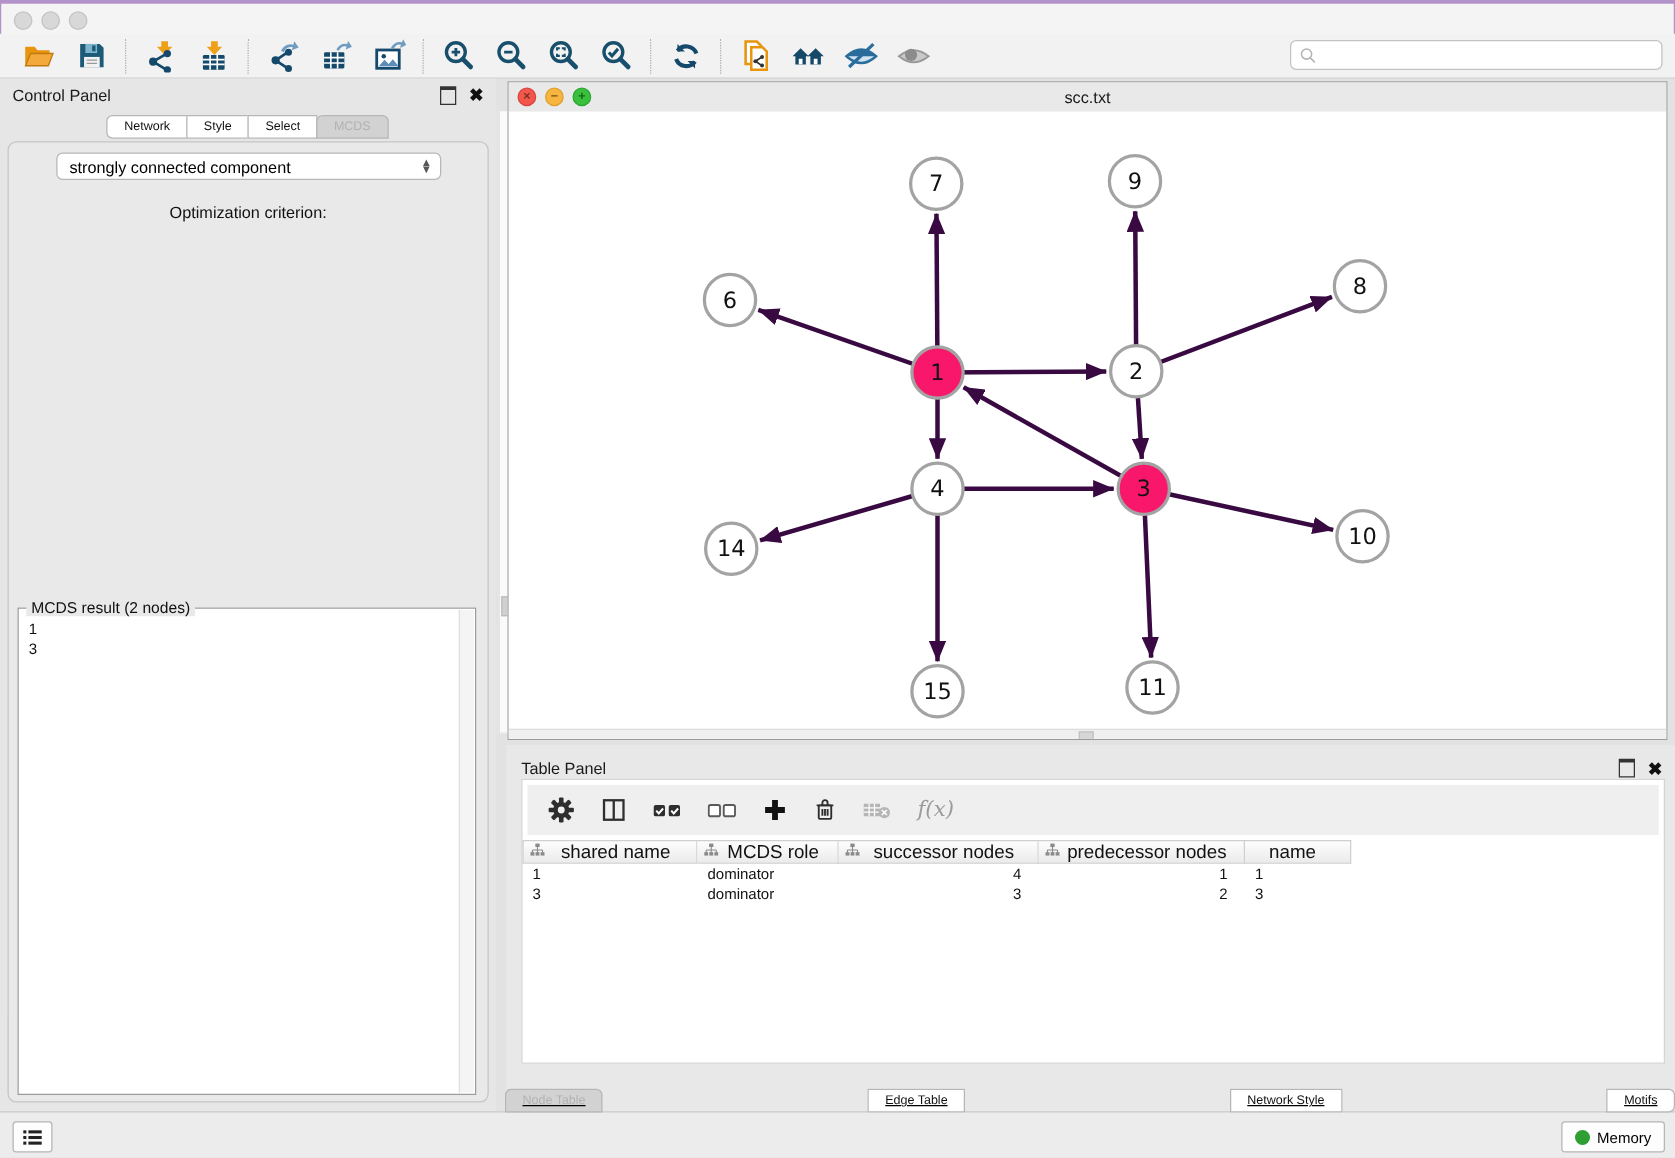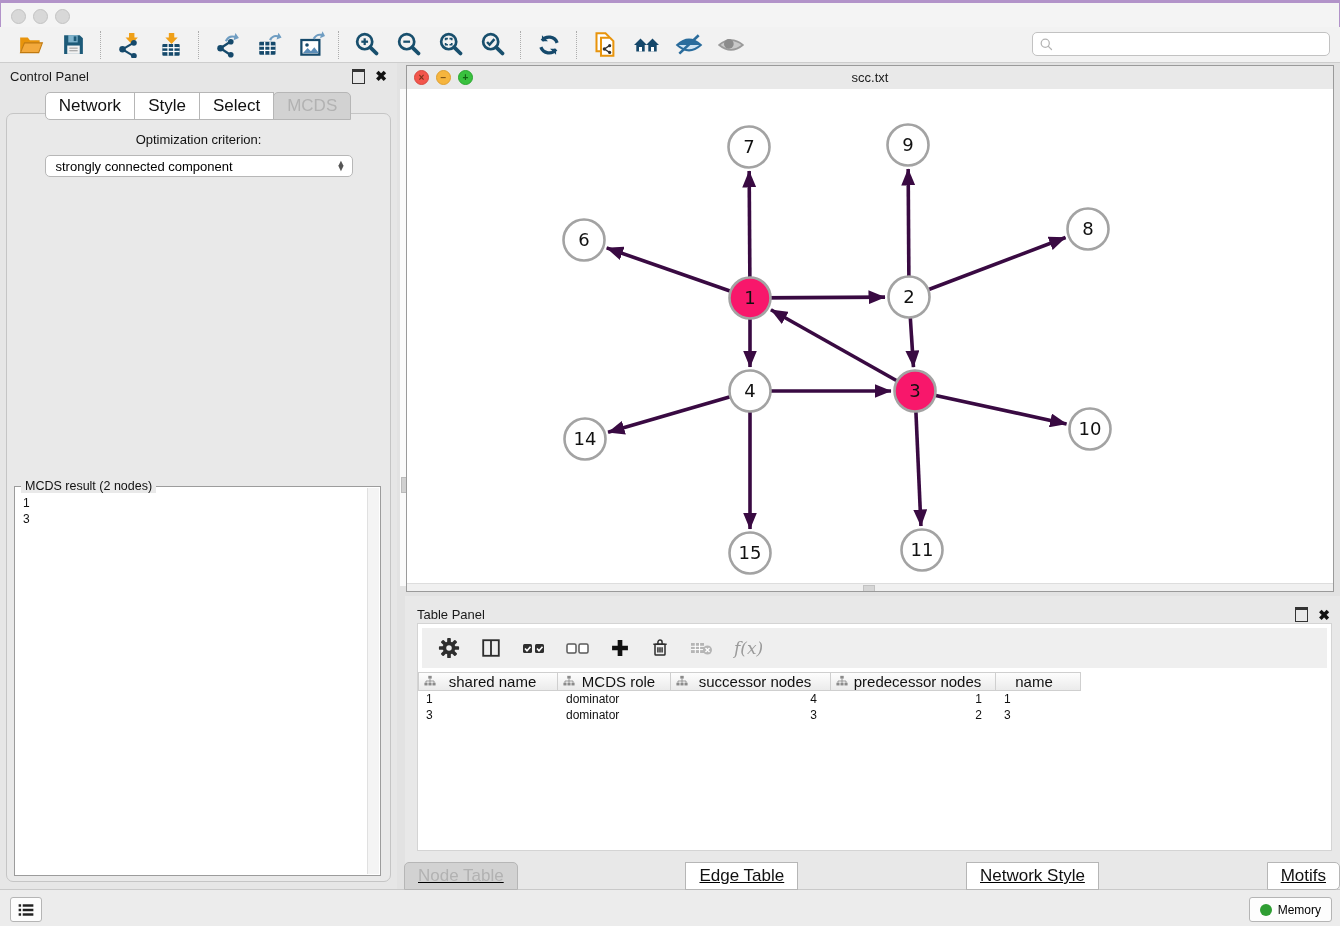--- a/index.html
+++ b/index.html
@@ -24,21 +24,21 @@
   #search-input{border:none;outline:none;flex:1;height:18px;font-size:12px;background:transparent;}
   
   #main{position:absolute;left:0;top:63px;right:0;bottom:36px;background:#e2e2e2;}
   
   #control-panel{position:absolute;left:0;top:0;width:397px;bottom:0;background:#e6e6e6;}
   .panel-head{height:26px;display:flex;align-items:center;font-size:13px;color:#1a1a1a;padding:0 10px;}
   .panel-head .spacer{flex:1;}
   .float-ico{width:11px;height:11px;border:1.6px solid #333;border-top-width:3px;margin-right:10px;cursor:pointer;}
   .close-ico{font-size:14px;font-weight:bold;color:#111;cursor:pointer;line-height:1;}
   .tabrow{display:flex;justify-content:center;margin-top:3px;position:relative;z-index:2;}
-  .tab{font-size:17px;padding:3px 13px;background:#fff;border:1px solid #b6b6b6;margin-left:-1px;
+  .tab{font-size:10px;padding:3px 13px;background:#fff;border:1px solid #b6b6b6;margin-left:-1px;
        color:#111;cursor:pointer;white-space:nowrap;}
   .tab:first-child{border-radius:5px 0 0 5px;}
   .tab:last-child{border-radius:0 5px 5px 0;}
   .tab.active{background:#d2d2d2;color:#b2b2b2;border-radius:5px 5px 0 0;}
   #cp-body{position:absolute;left:6px;right:6px;top:50px;bottom:8px;background:#e9e9e9;
            border:1px solid #c5c5c5;border-radius:7px;}
   #opt-label{text-align:center;font-size:13px;color:#111;margin-top:18px;}
   #opt-select{margin:8px auto 0 auto;width:308px;height:22px;background:#fff;border:1px solid #b7b7b7;
               border-radius:5px;display:flex;align-items:center;font-size:13px;padding:0 6px 0 10px;
               box-sizing:border-box;cursor:pointer;}
@@ -273,28 +273,28 @@
       <span class="float-ico"></span>
       <span class="close-ico">✖</span>
     </div>
     <div class="tabrow">
         <div class="tab">Network</div>
         <div class="tab">Style</div>
         <div class="tab">Select</div>
         <div class="tab active">MCDS</div>
       </div>
     <div id="cp-body">
-      <div id="opt-label">Optimization criterion:</div>
       <div id="opt-select">
         <span class="lbl">strongly connected component</span>
         <span class="stepper">
             <span>▲</span>
             <span>▼</span>
           </span>
       </div>
+      <div id="opt-label">Optimization criterion:</div>
       <div id="result-box">
         <div id="result-legend">MCDS result (2 nodes)</div>
         <div id="result-text">
             <div>1</div>
             <div>3</div>
           </div>
         <div id="result-scroll"></div>
       </div>
     </div>
   </div>

